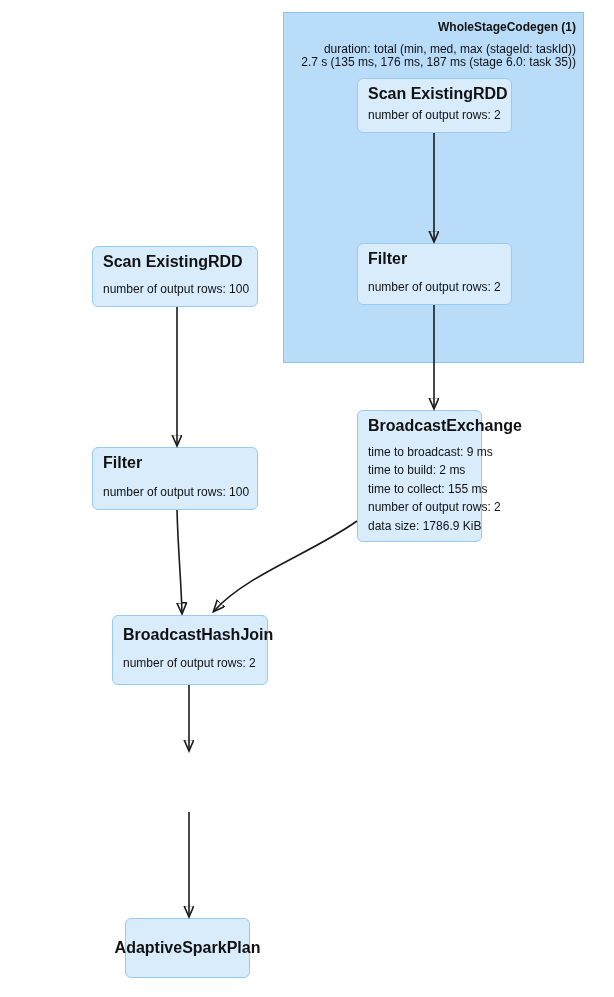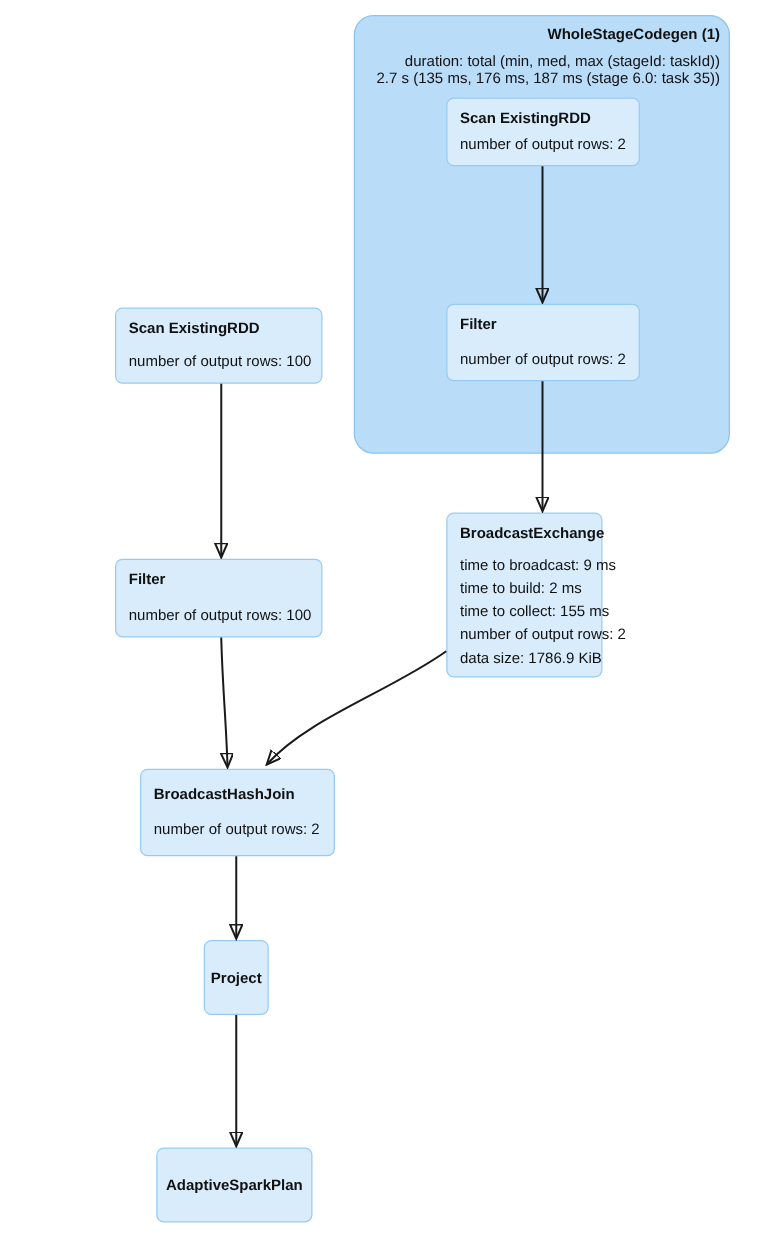--- a/index.html
+++ b/index.html
@@ -5,34 +5,34 @@
   :root{
     --cluster-fill:#b9dcf9; --cluster-border:#8cc3ef;
     --node-fill:#d8ecfc; --node-border:#98cbf3;
     --edge:#1a1a1a; --text:#111111; --background:#ffffff;
   }
   *{margin:0;padding:0;box-sizing:border-box;}
   html,body{background:var(--background);}
   body{font-family:"Liberation Sans",sans-serif;color:var(--text);}
   .canvas{position:relative;width:614px;height:997px;background:var(--background);overflow:hidden;}
 
-  .cluster{position:absolute;background:var(--cluster-fill);border:1px solid var(--cluster-border);border-radius:16px;}
+  .cluster{position:absolute;background:var(--cluster-fill);border:1px solid var(--cluster-border);border-radius:0;}
   .cluster-left{left:33px;top:183px;width:298px;height:690px;z-index:1;}
   .cluster-right{left:283px;top:12px;width:301px;height:351px;z-index:2;}
   .cluster-title{position:absolute;top:6px;font-size:12px;font-weight:bold;white-space:nowrap;line-height:16px;}
   .cluster-dur{position:absolute;font-size:12px;line-height:13px;white-space:nowrap;}
   .cluster-right .cluster-title{right:7px;text-align:right;}
   .cluster-right .dur1{top:30px;right:7px;text-align:right;}
   .cluster-right .dur2{top:43px;right:7px;}
   .cluster-left .cluster-title{left:152px;}
   .cluster-left .dur1{top:30px;left:29px;}
   .cluster-left .dur2{top:43px;left:11px;}
 
   .node{position:absolute;background:var(--node-fill);border:1px solid var(--node-border);border-radius:6px;z-index:3;}
-  .node-title{position:absolute;top:8px;left:10px;font-size:12px;font-weight:bold;white-space:nowrap;line-height:14px;}
+  .node-title{position:absolute;top:8px;left:10px;font-size:16px;font-weight:bold;white-space:nowrap;line-height:14px;}
   .node-metrics{position:absolute;bottom:8px;left:10px;font-size:12px;line-height:18px;white-space:nowrap;}
   .node.centered{display:flex;align-items:center;justify-content:center;}
   .node.centered .node-title{position:static;}
 
   #scan-right{left:357px;top:78px;width:155px;height:55px;}
   #filter-right{left:357px;top:243px;width:155px;height:62px;}
   #broadcast-exchange{left:357px;top:410px;width:125px;height:132px;}
   #broadcast-exchange .node-metrics{bottom:6px;line-height:18.4px;}
   #scan-left{left:92px;top:246px;width:166px;height:61px;}
   #filter-left{left:92px;top:447px;width:166px;height:63px;}
@@ -86,23 +86,20 @@
   <div class="node" id="filter-left">
     <div class="node-title">Filter</div>
     <div class="node-metrics">number of output rows: 100</div>
   </div>
 
   <div class="node" id="broadcast-hash-join">
     <div class="node-title">BroadcastHashJoin</div>
     <div class="node-metrics">number of output rows: 2</div>
   </div>
 
-  <div class="node centered" id="project">
-    <div class="node-title">Project</div>
-  </div>
 
   <div class="node centered" id="adaptive-spark-plan">
     <div class="node-title">AdaptiveSparkPlan</div>
   </div>
 
   <svg class="edges">
     <defs>
       <marker id="arrow" markerUnits="userSpaceOnUse" markerWidth="13" markerHeight="11" refX="10.5" refY="5" orient="auto">
         <path d="M0 0 L11.5 5 L0 10 Z" fill="#1a1a1a" stroke="none"></path>
       </marker>

